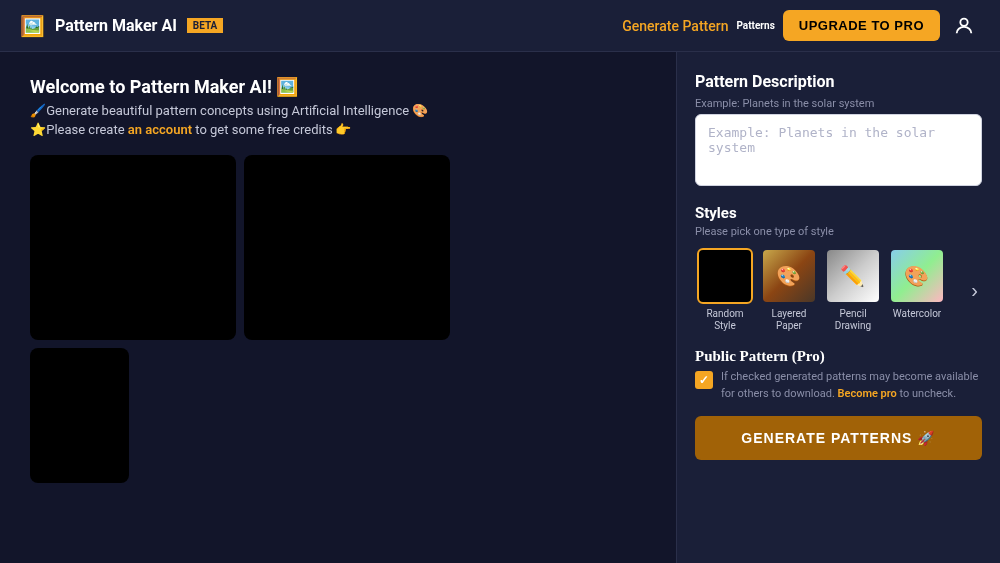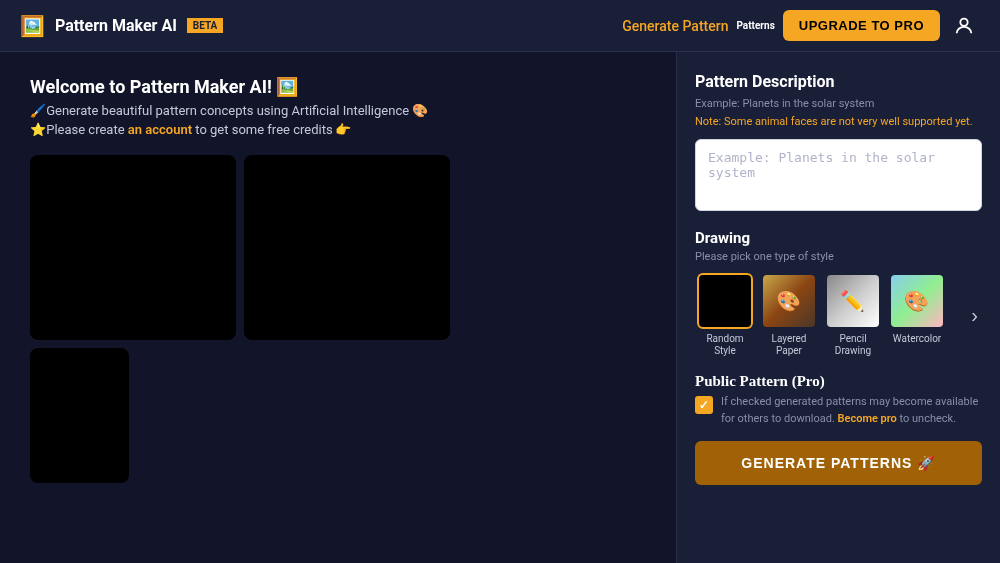--- a/index.html
+++ b/index.html
@@ -378,26 +378,25 @@
       <div class="pattern-tile pattern-tile-large" style="grid-area: 1 / 2; height: 185px;"></div>
       <div class="pattern-tile pattern-tile-center" style="width: calc(50% - 4px); grid-area: 2 / 1; margin-left: 0px; height: 135px;"></div>
     </div>
   </div>
 
   <div class="right-panel">
 
     <div>
       <div class="section-title">Pattern Description</div>
       <div class="example-text">Example: Planets in the solar system</div>
-      <div class="warning-text">Note: Some animal faces are not very well supported yet.</div>
       <textarea class="pattern-input" placeholder="Example: Planets in the solar system" style=""></textarea>
     </div>
 
     <div>
-      <div class="styles-section-title">Drawing</div>
+      <div class="styles-section-title">Styles</div>
       <div class="styles-subtitle">Please pick one type of style</div>
       <div class="styles-row">
         <div class="style-items">
 
           <div class="style-item">
             <div class="style-thumb style-thumb-black selected"></div>
             <div class="style-label">Random Style</div>
           </div>
 
           <div class="style-item">

